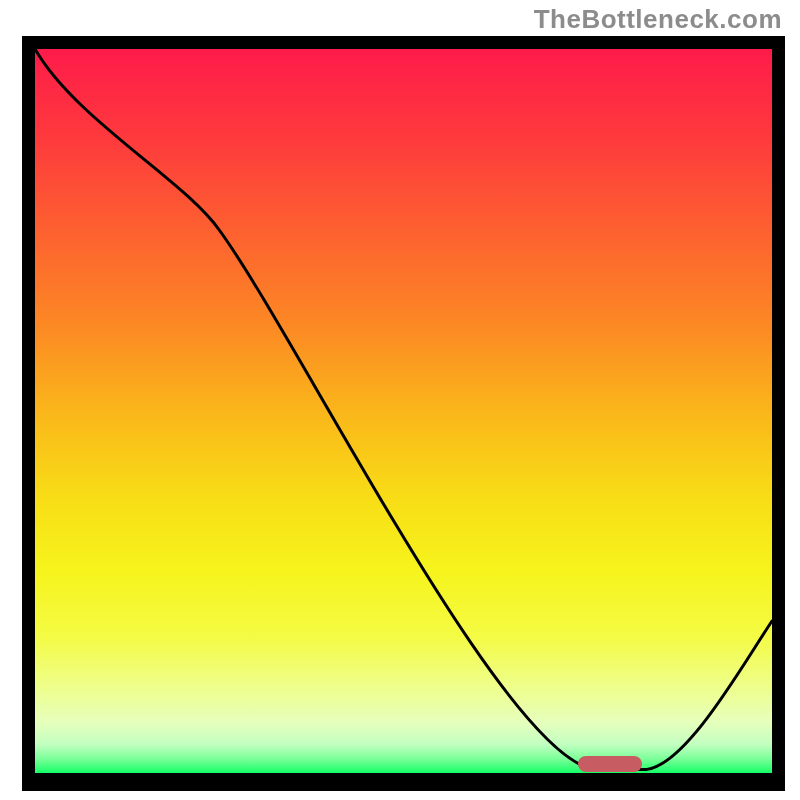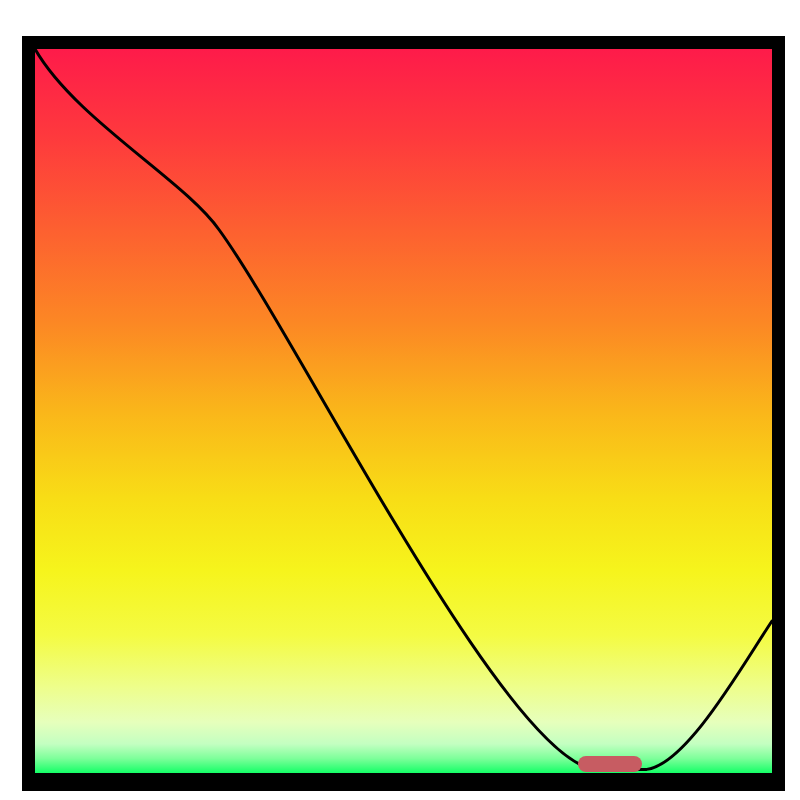--- a/index.html
+++ b/index.html
@@ -35,20 +35,21 @@
     position:absolute;
     width:64px;height:16px;border-radius:8px;
     background:#c75c62;
   }
 </style>
 </head>
 <body>
 
 <div class="stage">
 
+  <div class="watermark">TheBottleneck.com</div>
 
   <div class="frame">
 
     <div class="gradient" id="grad" style="background: linear-gradient(rgb(254, 27, 74) 0%, rgb(254, 57, 61) 12%, rgb(253, 96, 48) 25%, rgb(252, 136, 36) 38%, rgb(250, 182, 26) 50%, rgb(248, 221, 22) 62%, rgb(246, 244, 28) 72%, rgb(244, 251, 67) 81%, rgb(238, 254, 138) 88%, rgb(230, 255, 188) 93%, rgb(195, 255, 193) 96%, rgb(125, 255, 154) 98%, rgb(20, 255, 103) 100%);"></div>
 
     <svg class="plot" viewBox="0 0 737 724" preserveAspectRatio="none">
       <path id="curvePath" d="M 0 0 C 40 70, 149.25 131, 184.25 181 C 264.25 291, 470.12 710.38, 560.12 720.38 L 611.7099999999999 720.38 C 651.7099999999999 715.38, 707 616.96, 737 571.96" fill="none" stroke="#000" stroke-width="3" stroke-linecap="round" stroke-linejoin="round"></path>
     </svg>
 
     <div class="marker" id="marker" style="left: 542.86px; top: 706.588px; background: rgb(199, 92, 98);"></div>

